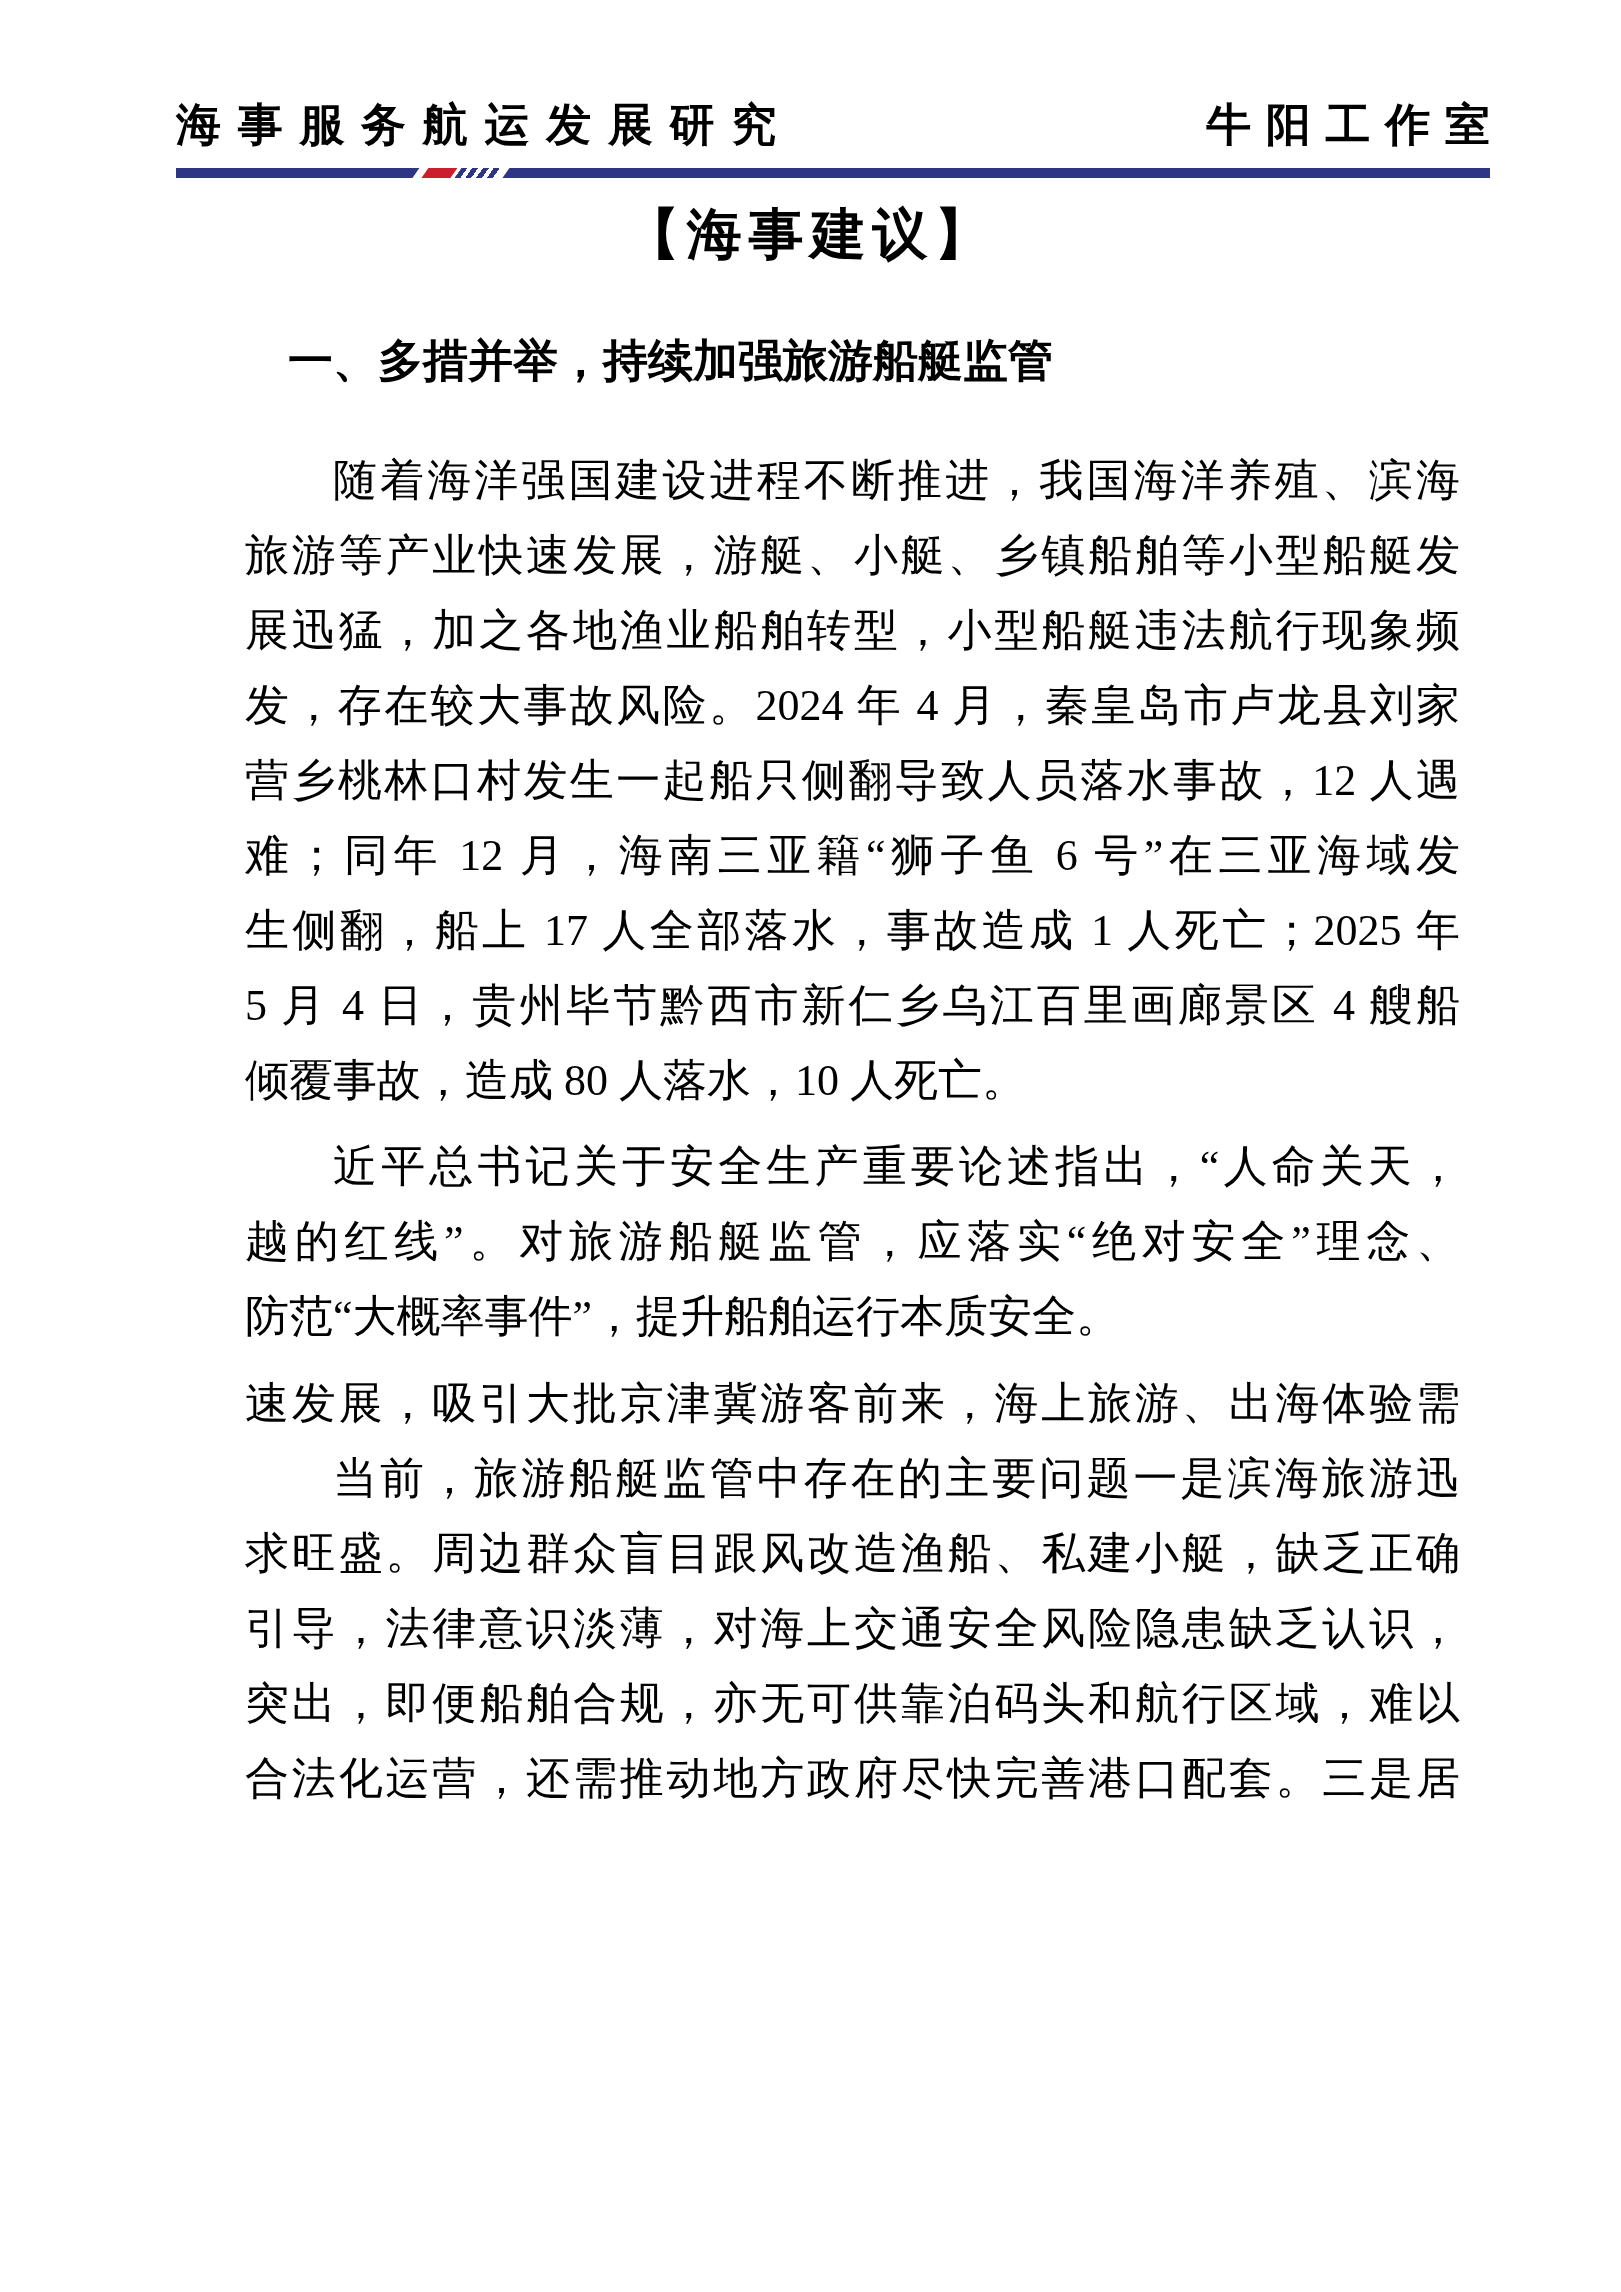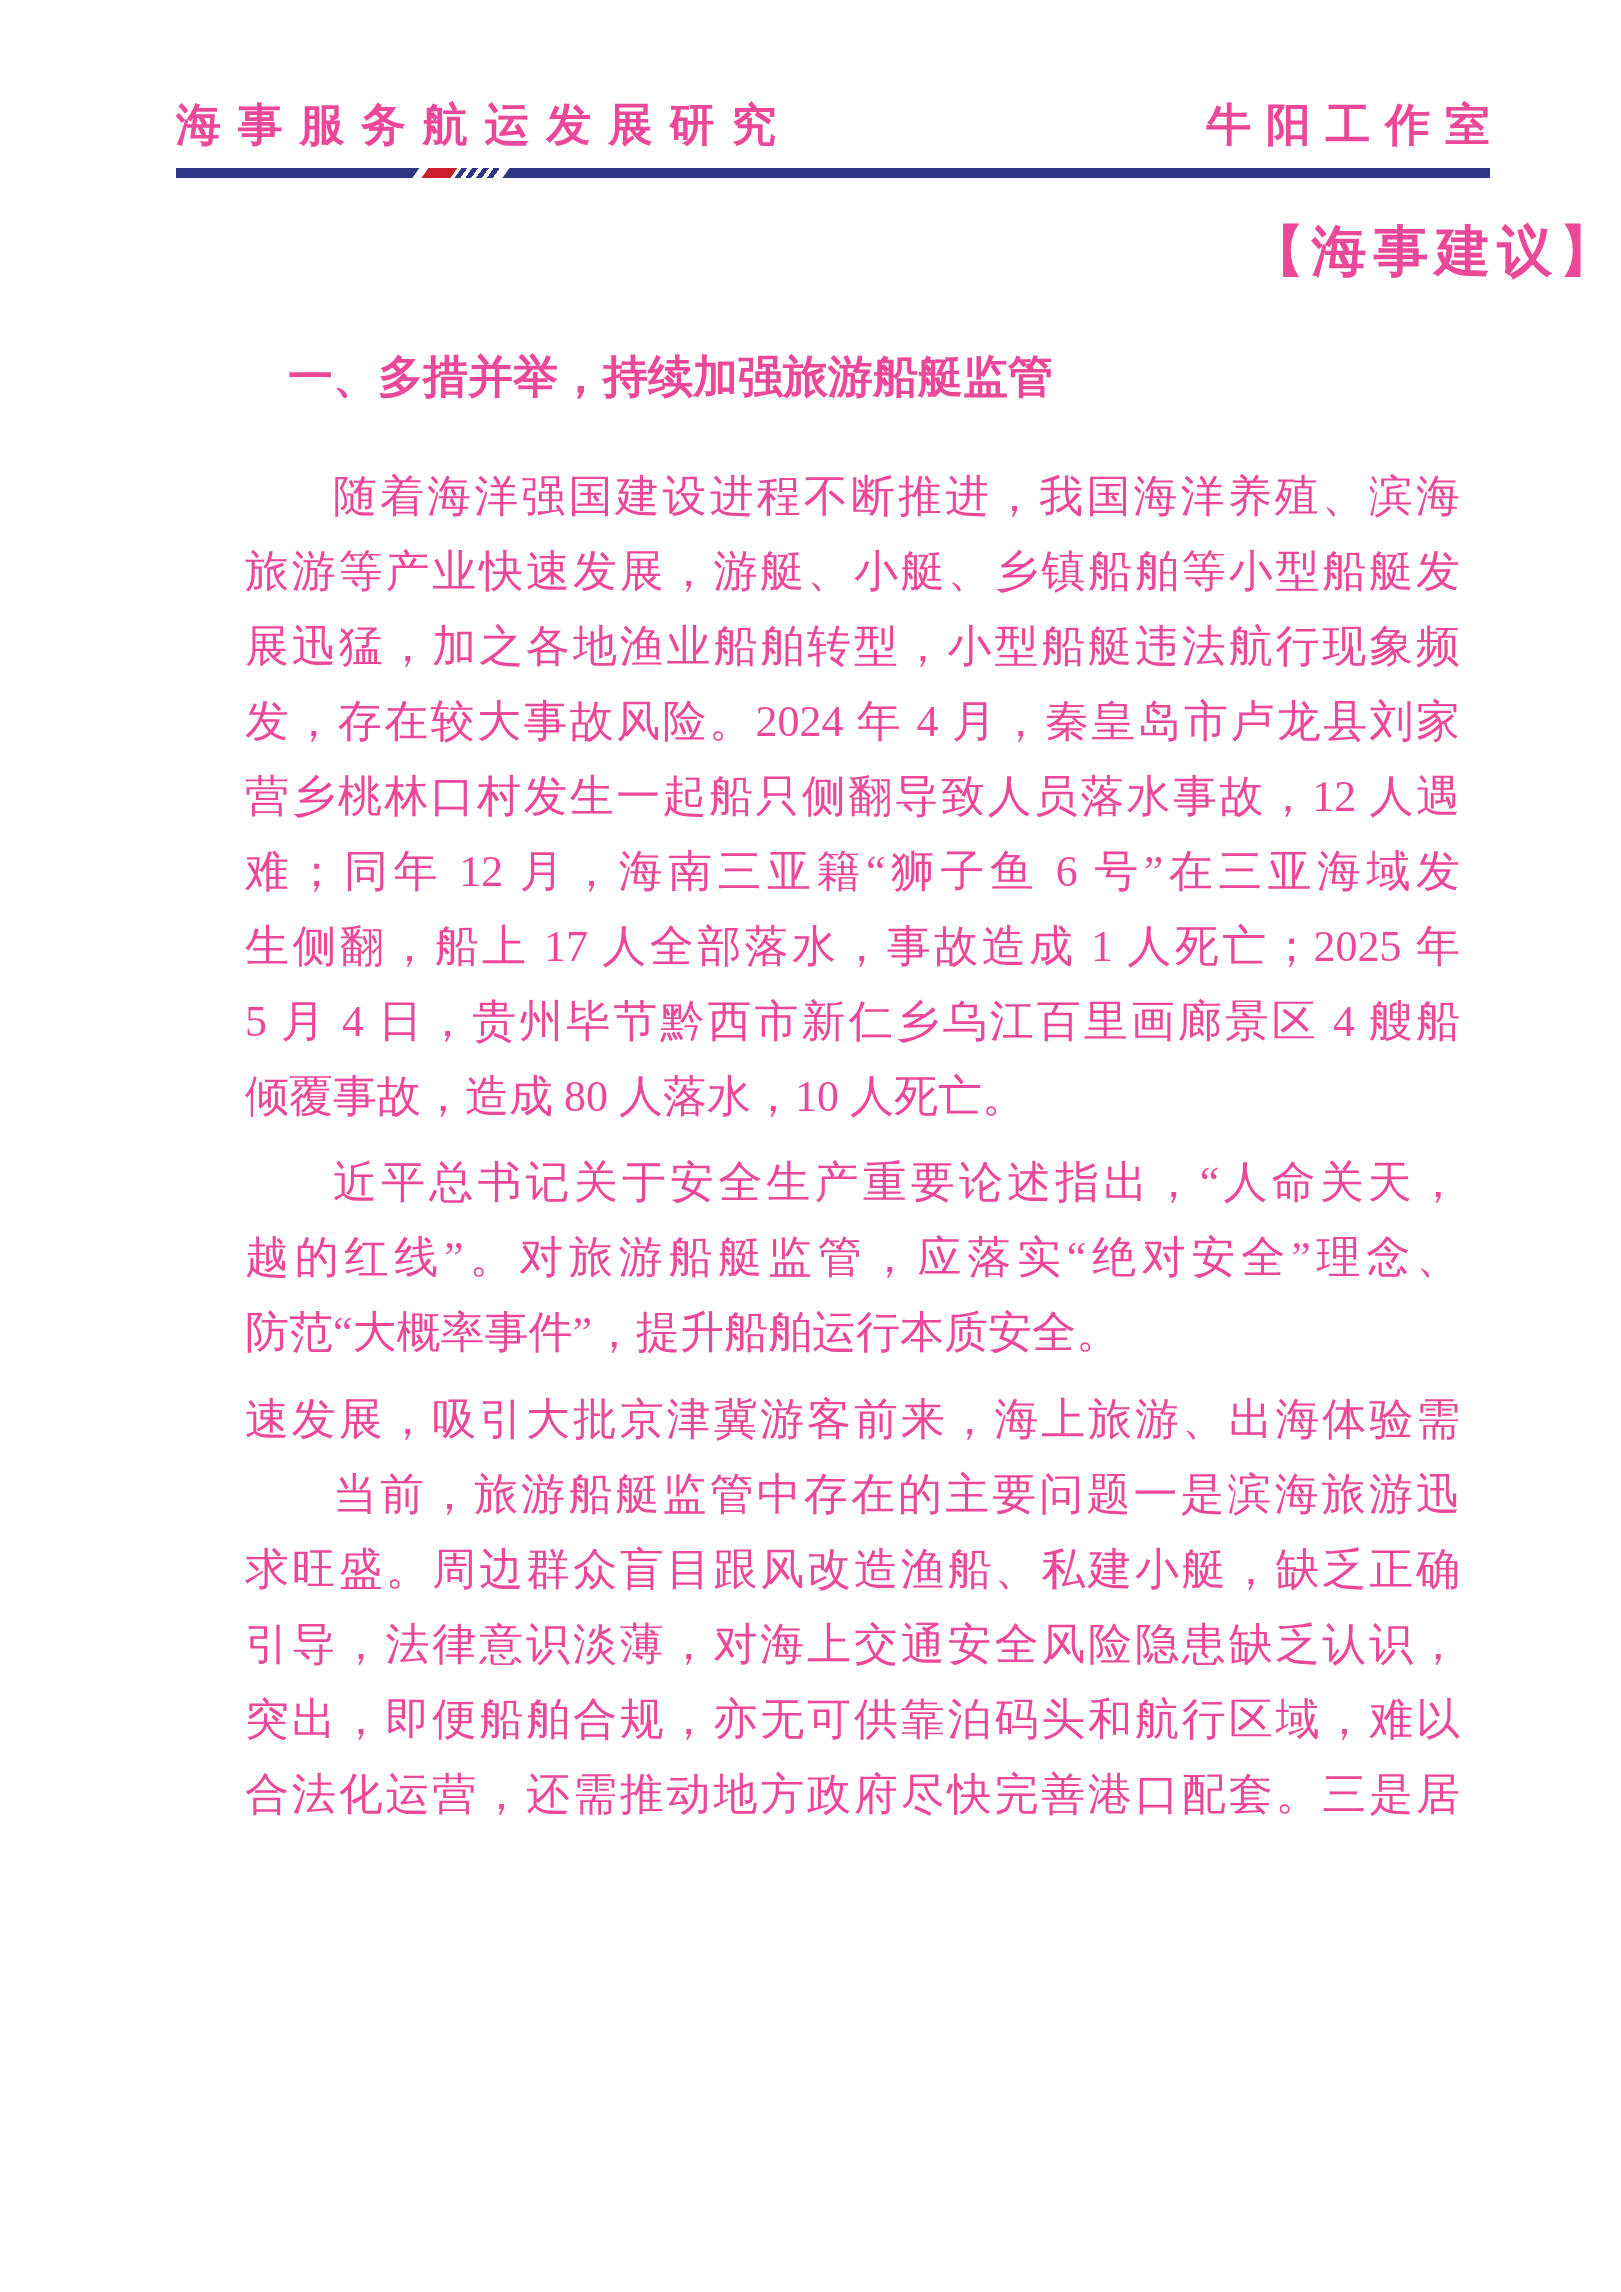--- a/index.html
+++ b/index.html
@@ -9,21 +9,21 @@
   *{margin:0;padding:0;box-sizing:border-box;}
   html,body{background:#888;}
   .page{
     position:relative;
     width:1621px;
     height:2293px;
     margin:0 auto;
     background:#ffffff;
     overflow:hidden;
     font-family:"Liberation Serif","DejaVu Serif",serif;
-    color:#ec4899;
+    color:#000000;
   }
   
   .header-band{
     margin:101px 131px 0 176px;
     display:flex;
     justify-content:space-between;
     align-items:flex-end;
     font-family:"Liberation Sans","DejaVu Sans",sans-serif;
     font-weight:bold;
     font-size:45px;
@@ -54,23 +54,23 @@
     margin-left:8.8px;
     background:var(--red);
   }
   .header-rule .deco .stripes{
     width:41px;
     margin-left:3.9px;
     background:repeating-linear-gradient(90deg,var(--navy) 0 5.9px,#ffffff 5.9px 10.8px);
   }
   
   .doc-title{
-    margin-top:45px;
-    text-align:right;
-    font-family:Liberation Sans, sans-serif;
+    margin-top:29px;
+    text-align:center;
+    font-family:Liberation Serif, serif;
     font-weight:bold;
     font-size:55px;
     line-height:56px;
     letter-spacing:6.9px;
   }
   .section-heading{
     margin:74px 161px 8px 245px;
     padding-left:43px;
     font-family:"Liberation Sans","DejaVu Sans",sans-serif;
     font-weight:bold;

